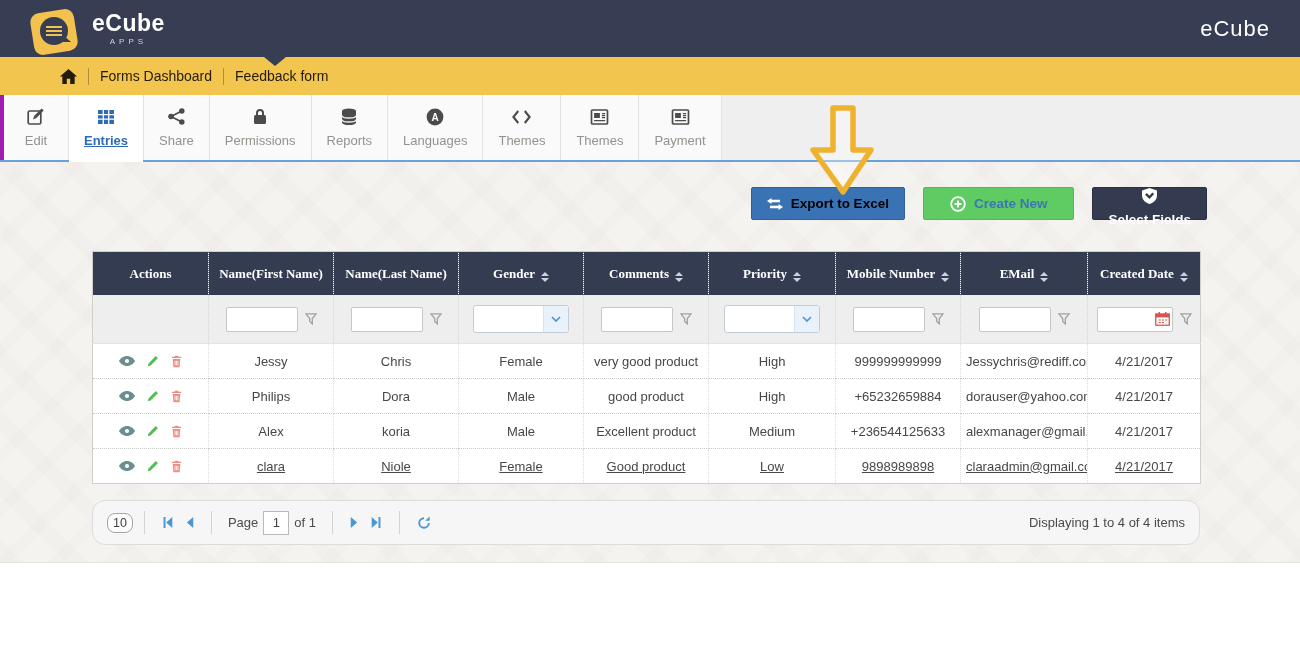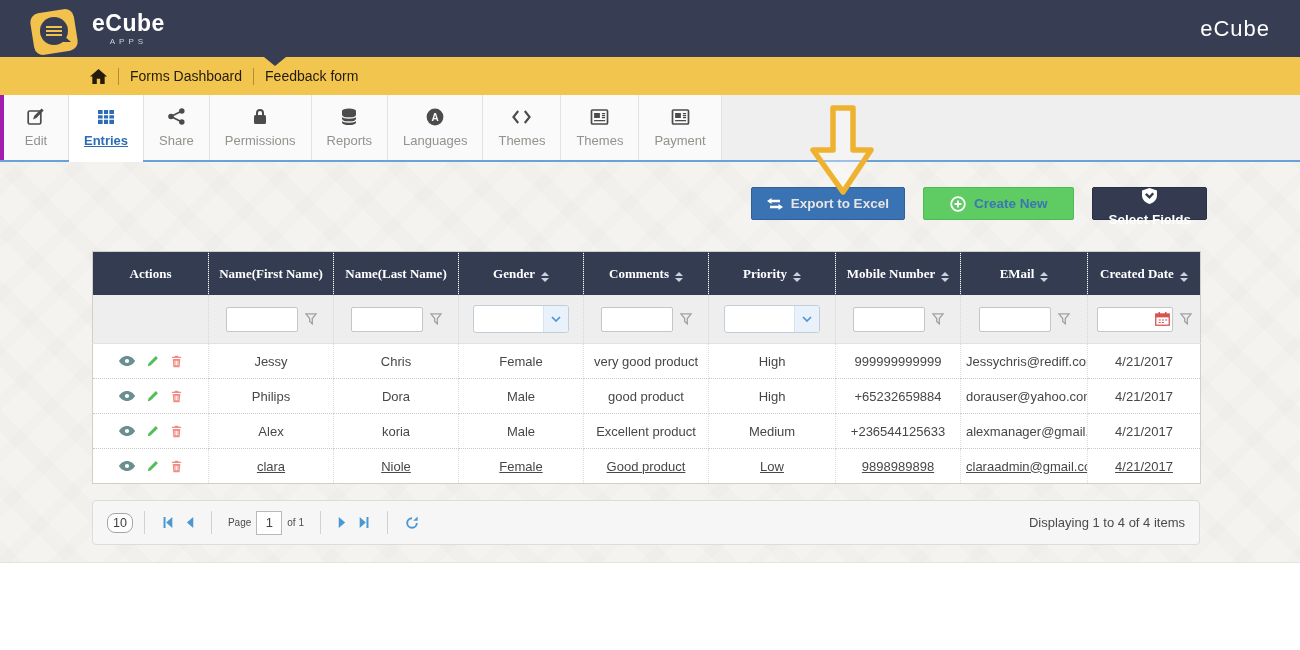--- a/index.html
+++ b/index.html
@@ -15,21 +15,21 @@
   .lm-bubble::after{content:"";position:absolute;right:-3px;bottom:3px;width:0;height:0;
      border-left:8px solid #373d53;border-top:7px solid transparent;}
   .lm-lines{position:absolute;left:6px;top:9px;width:16px;height:10px;
      background:repeating-linear-gradient(#f2c14e 0 2px,transparent 2px 4px);}
   .brand-text{display:flex;flex-direction:column;line-height:1;}
   .brand-name{color:#fff;font-size:23px;font-weight:600;letter-spacing:.5px;}
   .brand-sub{color:#cdd2dd;font-size:8px;letter-spacing:4px;margin-top:3px;align-self:center;}
   .navbar-right{margin-left:auto;color:#fff;font-size:22px;letter-spacing:1px;font-weight:400;}
 
   
-  .crumbbar{height:38px;background:#f2c54f;display:flex;align-items:center;padding-left:90px;position:relative;z-index:2;}
+  .crumbbar{height:38px;background:#f2c54f;display:flex;align-items:center;padding-left:60px;position:relative;z-index:2;}
   .crumb-notch{position:absolute;top:0;left:264px;width:0;height:0;
      border-left:11px solid transparent;border-right:11px solid transparent;border-top:9px solid #373d53;}
   .crumb-home{display:flex;align-items:center;color:#231b0c;cursor:pointer;}
   .crumb-sep{width:1px;height:17px;background:rgba(0,0,0,.28);margin:0 11px;}
   .crumb-item{font-size:14px;color:#231b0c;}
   .crumb-link{cursor:pointer;}
 
   
   .tabbar{height:65px;background:#f0efef;border-bottom:2px solid #68a2d8;display:flex;align-items:stretch;position:relative;z-index:2;}
   .tab{padding:0 15px;min-width:34px;display:flex;flex-direction:column;align-items:center;justify-content:center;gap:7px;
@@ -44,21 +44,21 @@
   .content{position:relative;height:400px;background:#f5f3f0;border-bottom:1px solid #e6e3de;
      background-image:
        repeating-linear-gradient(45deg, rgba(90,80,60,.018) 0 16px, transparent 16px 46px),
        repeating-linear-gradient(-45deg, rgba(90,80,60,.015) 0 11px, transparent 11px 38px);}
 
   .pointer-arrow{position:absolute;left:809px;top:-57px;z-index:6;}
 
   .toolbar{position:absolute;top:25px;right:93px;display:flex;gap:18px;z-index:4;}
   .btn{height:33px;display:flex;align-items:center;gap:8px;padding:0 15px;font-size:13.5px;font-weight:bold;
        border-radius:2px;cursor:pointer;box-sizing:border-box;}
-  .btn-export{background:#3a73b4;color:#e5e5e5;border:1px solid #315f97;}
+  .btn-export{background:#3a73b4;color:#000000;border:1px solid #315f97;}
   .btn-create{background:#5ecb63;color:#3b76b5;border:1px solid #4eba55;padding:0 26px;}
   .btn-select{background:#343b51;color:#fff;border:1px solid #2a3043;flex-direction:column;}
 
   
   .tablewrap{position:absolute;top:89px;left:92px;width:1108px;z-index:3;}
   table.grid{border-collapse:collapse;table-layout:fixed;width:1108px;background:#fff;font-size:13px;color:#474747;
      border:1px solid #d2cfca;}
   .grid th{background:#343c52;color:#fff;height:43px;font-size:13px;font-weight:bold;
      border-right:1px dotted #5b6278;overflow:hidden;white-space:nowrap;padding:0 4px;}
   .grid th:last-child{border-right:none;}
@@ -83,25 +83,25 @@
   .grid tbody tr:last-child td{border-bottom:none;text-decoration:underline;}
   td.email{text-align:left;}
   .actions{display:flex;align-items:center;justify-content:center;gap:12px;}
   .act{display:flex;cursor:pointer;}
   .act.view{color:#6b8f91;}
   .act.edit{color:#53be57;}
   .act.del{color:#ef8b82;}
 
   
   .pager{position:absolute;top:338px;left:92px;width:1108px;height:45px;background:#f6f6f6;border:1px solid #dcdcdc;
-     border-radius:4px;display:flex;align-items:center;padding:0 14px;box-sizing:border-box;z-index:3;}
+     border-radius:13px;display:flex;align-items:center;padding:0 14px;box-sizing:border-box;z-index:3;}
   .psize{border:1px solid #a6a6a6;border-radius:8px;background:#fdfdfd;padding:2px 5px;font-size:12.5px;color:#3f3f3f;cursor:pointer;}
   .psep{width:1px;height:23px;background:#d2d2d2;margin:0 11px;}
   .picon{display:flex;align-items:center;cursor:pointer;margin:0 6px;}
-  .plabel{font-size:10px;color:#4c4c4c;margin:15px 5px;}
+  .plabel{font-size:13px;color:#4c4c4c;margin:15px 5px;}
   .pinput{width:26px;height:24px;border:1px solid #b9b9b9;text-align:center;font-size:13px;color:#444;box-sizing:border-box;}
   .pstatus{margin-left:auto;font-size:13px;color:#4a4a4a;}
 </style>
 </head>
 <body>
 
 <div class="app">
 
   <div class="navbar">
     <div class="brand">

